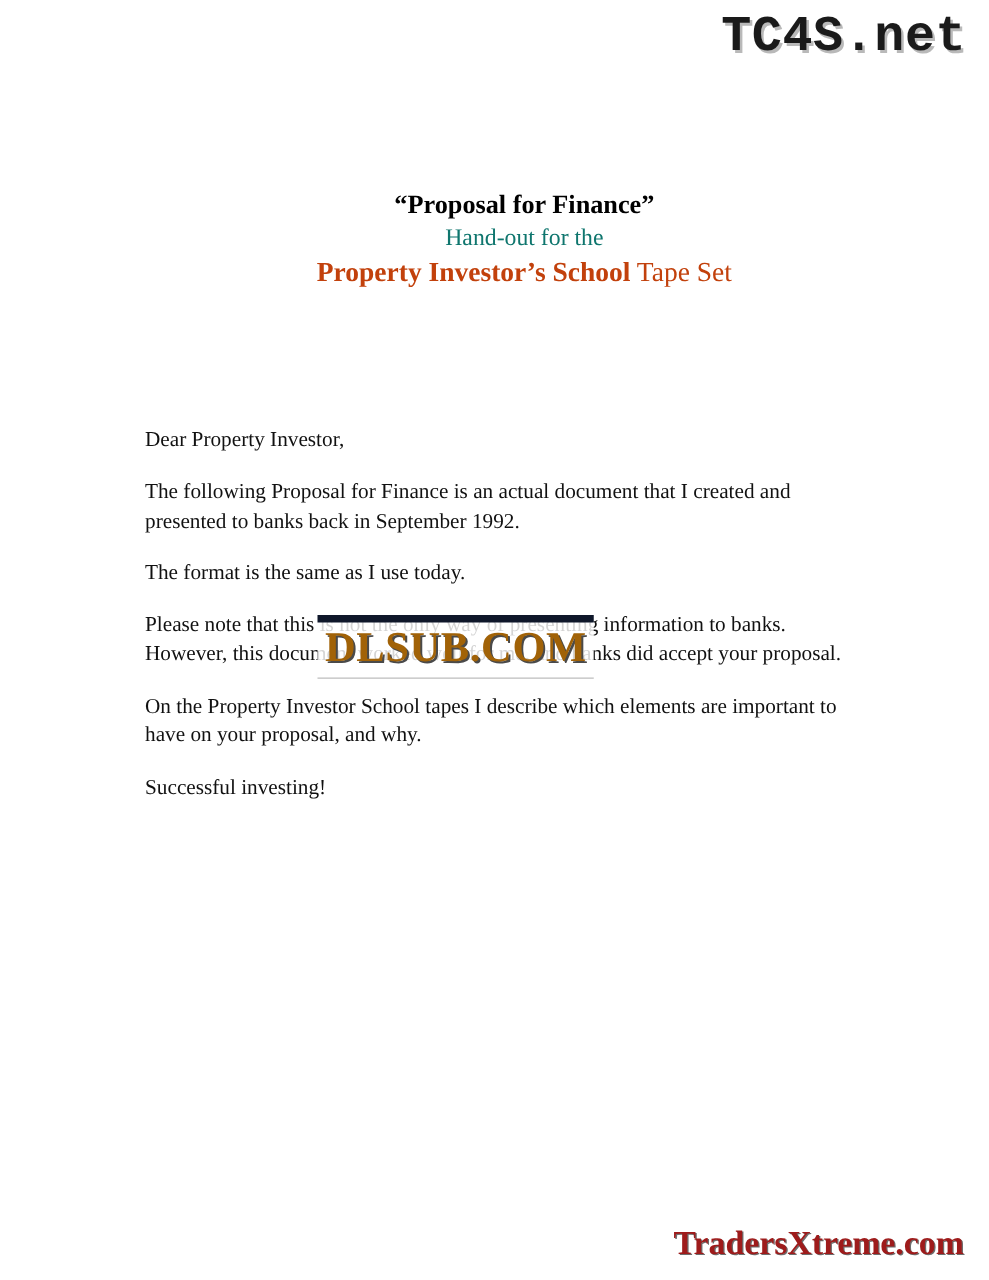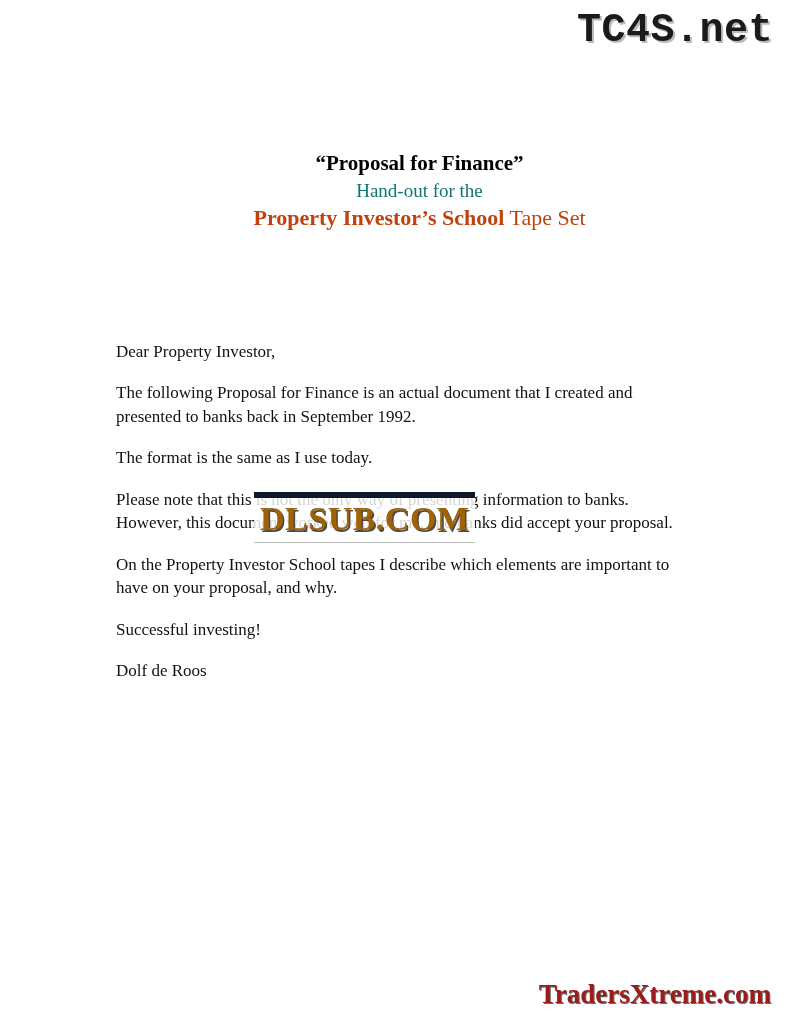--- a/index.html
+++ b/index.html
@@ -121,20 +121,19 @@
     <div class="line3"><b>Property Investor’s School</b><span> Tape Set</span></div>
   </div>
 
   <div class="letter">
     <p>Dear Property Investor,</p>
     <p>The following Proposal for Finance is an actual document that I created and presented to banks back in September 1992.</p>
     <p>The format is the same as I use today.</p>
     <p>Please note that this is not the only way of presenting information to banks. However, this document worked well for me, and banks did accept your proposal.</p>
     <p>On the Property Investor School tapes I describe which elements are important to have on your proposal, and why.</p>
     <p>Successful investing!</p>
-    <p>Dolf de Roos</p>
   </div>
 
   <div class="stamp">DLSUB.COM</div>
 
   <div class="brand-bottom">TradersXtreme.com</div>
 
 </div>
 
 </body></html>

